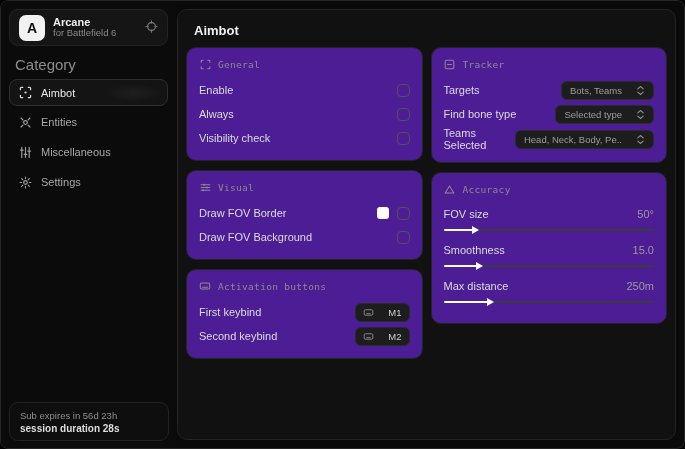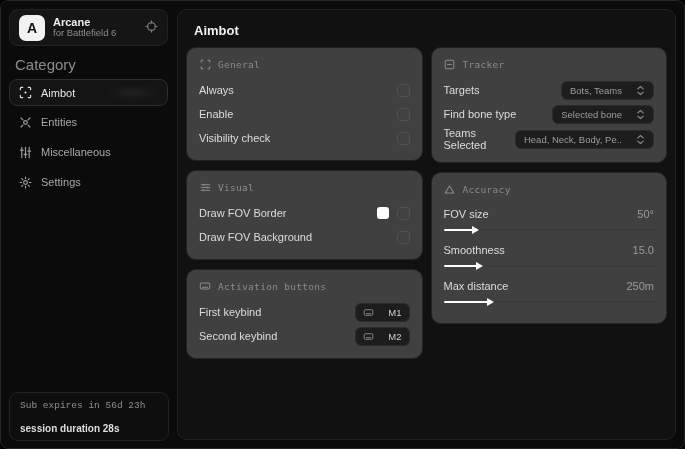--- a/index.html
+++ b/index.html
@@ -46,35 +46,35 @@
   }
   .nav-item:not(.selected) { height:24px; margin-bottom:6px; }
   .nav-icon { width:13px; height:13px; flex:0 0 auto; display:flex; align-items:center; justify-content:center; }
   .nav-icon svg { display:block; }
 
   .sub-box {
     position:absolute; left:8px; right:7px; bottom:7px;
     border:1px solid #232324; border-radius:9px; background:#0e0e0f;
     padding:7px 10px 6px;
   }
-  .sub-line1 { font-family:Liberation Mono, monospace; font-size:9.5px; color:#8f8f8f; margin-bottom:12px; }
+  .sub-line1 { font-family:Liberation Sans, sans-serif; font-size:9.5px; color:#8f8f8f; margin-bottom:2px; }
   .sub-line2 { font-size:10px; font-weight:bold; color:#dedede; }
 
   
   .main {
     position:absolute; left:176px; top:8px; right:8px; bottom:8px;
     background:#111112; border:1px solid #232324; border-radius:10px;
     overflow:hidden;
   }
   .main-title { padding:13px 16px 9px; font-size:13px; font-weight:bold; color:#f0f0f0; }
   .columns { display:grid; grid-template-columns:1fr 1fr; gap:8px; padding:0 8px; align-items:start; }
   .col { display:flex; flex-direction:column; gap:9px; }
 
   .card {
-    background:#404040; border:1px solid #242425; border-radius:10px;
+    background:#4c1d95; border:1px solid #242425; border-radius:10px;
     padding:10px 12px 11px;
   }
   .card-header {
     display:flex; align-items:center; gap:7px;
     font-family:"DejaVu Sans Mono", monospace; font-size:9.5px; color:#8b8b8b;
     letter-spacing:.3px; margin-bottom:9px;
   }
   .card-header .sec-icon { width:12px; height:12px; display:flex; align-items:center; justify-content:center; color:#8b8b8b; }
 
   .row {
@@ -191,25 +191,25 @@
         <div class="card">
           <div class="card-header">
             <span class="sec-icon">
               <svg width="11" height="11" viewBox="0 0 14 14" fill="none" stroke="currentColor" stroke-width="1.4" stroke-linecap="round">
                 <path d="M1.5 4V2.5A1 1 0 012.5 1.5H4M10 1.5h1.5a1 1 0 011 1V4M12.5 10v1.5a1 1 0 01-1 1H10M4 12.5H2.5a1 1 0 01-1-1V10"></path>
               </svg>
             </span>
             <span>General</span>
           </div>
           <div class="row">
+            <span class="row-label">Enable</span>
+            <span class="checkbox"></span>
+          </div>
+          <div class="row">
             <span class="row-label">Always</span>
-            <span class="checkbox"></span>
-          </div>
-          <div class="row">
-            <span class="row-label">Enable</span>
             <span class="checkbox"></span>
           </div>
           <div class="row">
             <span class="row-label">Visibility check</span>
             <span class="checkbox"></span>
           </div>
         </div>
 
         <div class="card">
           <div class="card-header">
@@ -292,21 +292,21 @@
               <span class="pill-icon">
                 <svg width="9" height="11" viewBox="0 0 10 12" fill="none" stroke="currentColor" stroke-width="1.3" stroke-linecap="round">
                     <path d="M2 4.2L5 1.5l3 2.7M2 7.8l3 2.7 3-2.7"></path>
                   </svg>
               </span>
             </span>
           </div>
           <div class="row">
             <span class="row-label">Find bone type</span>
             <span class="pill">
-              <span>Selected bone</span>
+              <span>Selected type</span>
               <span class="pill-icon">
                 <svg width="9" height="11" viewBox="0 0 10 12" fill="none" stroke="currentColor" stroke-width="1.3" stroke-linecap="round">
                     <path d="M2 4.2L5 1.5l3 2.7M2 7.8l3 2.7 3-2.7"></path>
                   </svg>
               </span>
             </span>
           </div>
           <div class="row">
             <span class="row-label">Teams Selected</span>
             <span class="pill">

